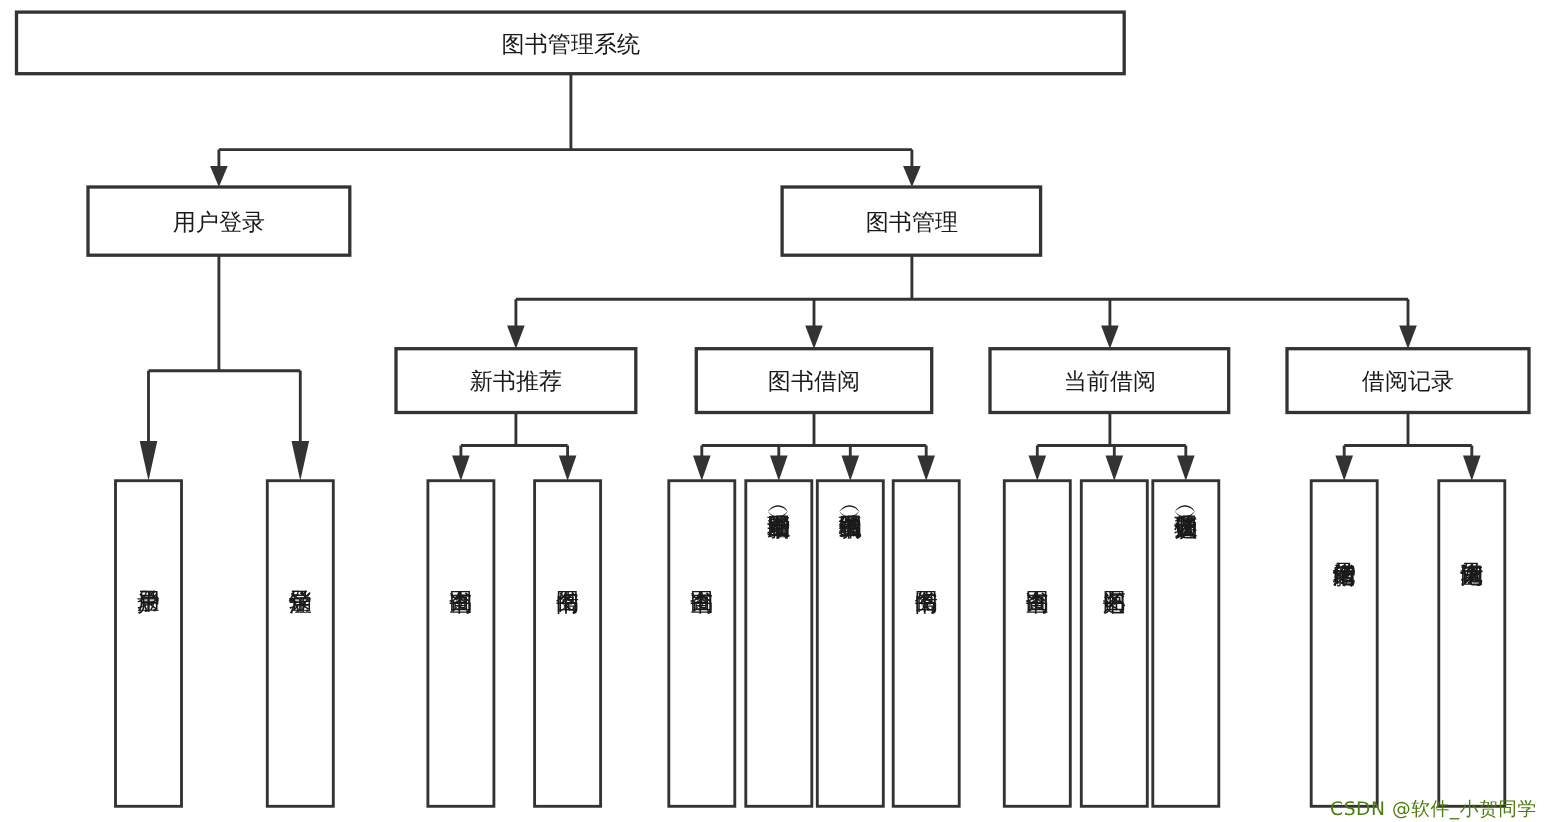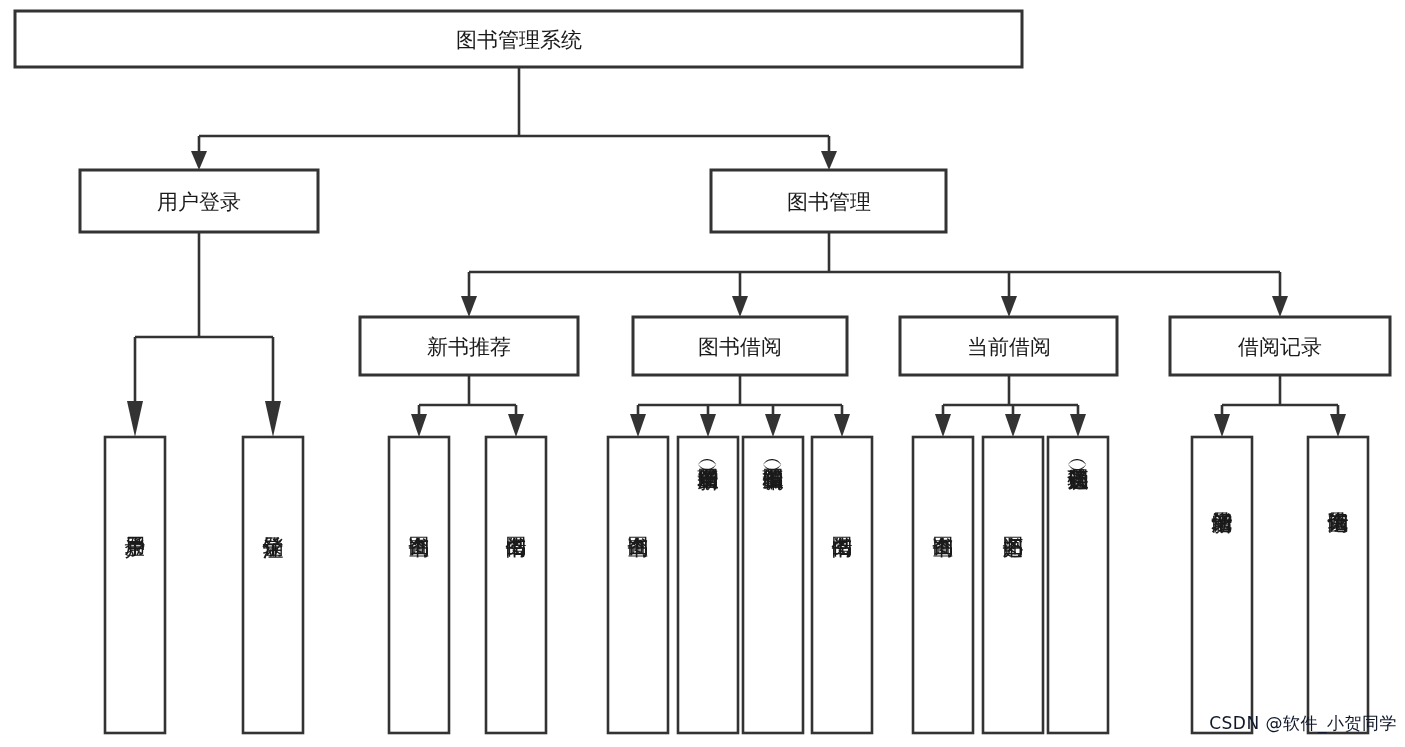--- a/index.html
+++ b/index.html
@@ -56,24 +56,24 @@
   }
   .node-label-vert {
     font-family: "DejaVu Sans", "Liberation Sans", sans-serif;
     font-size: 21px;
     fill: #1a1a1a;
     text-anchor: middle;
   }
   .watermark {
     position: absolute;
     right: 8px;
-    bottom: 12px;
+    bottom: 0;
     font-family: "DejaVu Sans", "Liberation Sans", sans-serif;
     font-size: 17px;
-    color: #0f172a;
+    color: #4d7c0f;
     letter-spacing: 0.5px;
     white-space: nowrap;
     user-select: none;
   }
 </style>
 </head>
 <body>
 
 <div id="diagram-root">
 

